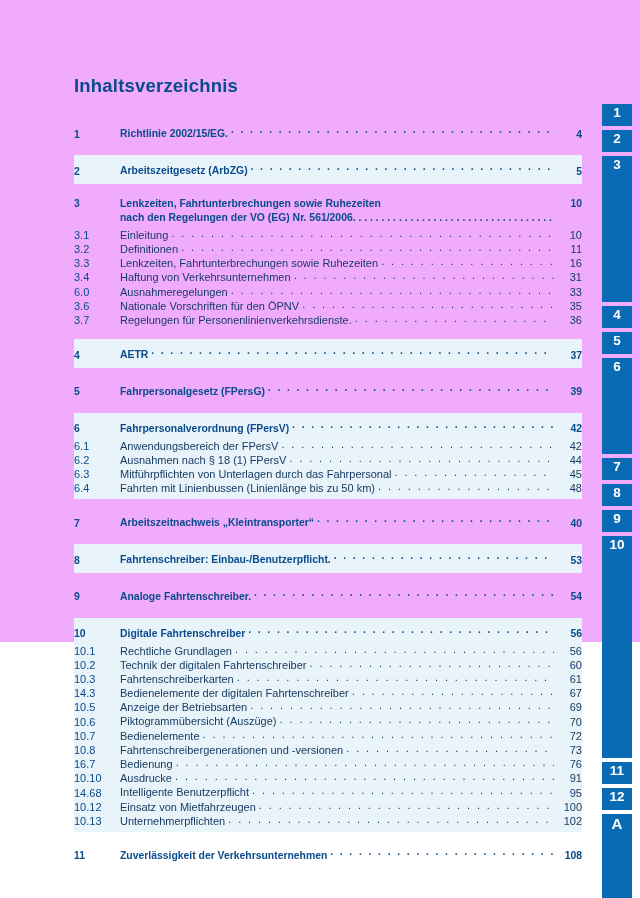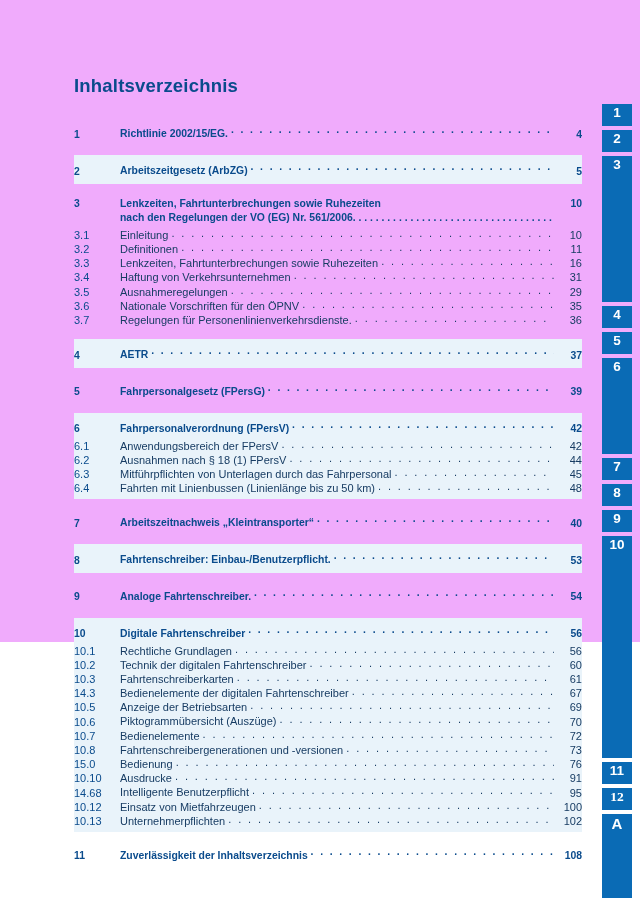--- a/index.html
+++ b/index.html
@@ -188,23 +188,23 @@
             <span class="num">3.3</span>
             <span class="txt"><span class="label">Lenkzeiten, Fahrtunterbrechungen sowie Ruhezeiten </span><span class="dots">. . . . . . . . . . . . . . . . . . . . . . . . . . . . . . . . . . . . . . . </span></span>
             <span class="pg">16</span>
           </div>
           <div class="row">
             <span class="num">3.4</span>
             <span class="txt"><span class="label">Haftung von Verkehrsunternehmen </span><span class="dots">. . . . . . . . . . . . . . . . . . . . . . . . . . . . . . . . . . . . . . . . . . . . . . . . . . . . . . . . </span></span>
             <span class="pg">31</span>
           </div>
           <div class="row">
-            <span class="num">3.5</span>
+            <span class="num">6.0</span>
             <span class="txt"><span class="label">Ausnahmeregelungen </span><span class="dots">. . . . . . . . . . . . . . . . . . . . . . . . . . . . . . . . . . . . . . . . . . . . . . . . . . . . . . . . . . . . . . . . . . . . </span></span>
-            <span class="pg">29</span>
+            <span class="pg">33</span>
           </div>
           <div class="row">
             <span class="num">3.6</span>
             <span class="txt"><span class="label">Nationale Vorschriften für den ÖPNV </span><span class="dots">. . . . . . . . . . . . . . . . . . . . . . . . . . . . . . . . . . . . . . . . . . . . . . . . . . . . </span></span>
             <span class="pg">35</span>
           </div>
           <div class="row">
             <span class="num">3.7</span>
             <span class="txt"><span class="label">Regelungen für Personenlinienverkehrsdienste. </span><span class="dots">. . . . . . . . . . . . . . . . . . . . . . . . . . . . . . . . . . . . . . . . . . . </span></span>
             <span class="pg">36</span>
@@ -335,21 +335,21 @@
             <span class="num">10.7</span>
             <span class="txt"><span class="label">Bedienelemente </span><span class="dots">. . . . . . . . . . . . . . . . . . . . . . . . . . . . . . . . . . . . . . . . . . . . . . . . . . . . . . . . . . . . . . . . . . . . . . . </span></span>
             <span class="pg">72</span>
           </div>
           <div class="row">
             <span class="num">10.8</span>
             <span class="txt"><span class="label">Fahrtenschreibergenerationen und -versionen </span><span class="dots">. . . . . . . . . . . . . . . . . . . . . . . . . . . . . . . . . . . . . . . . . . . . . </span></span>
             <span class="pg">73</span>
           </div>
           <div class="row">
-            <span class="num">15.0</span>
+            <span class="num">16.7</span>
             <span class="txt"><span class="label">Bedienung </span><span class="dots">. . . . . . . . . . . . . . . . . . . . . . . . . . . . . . . . . . . . . . . . . . . . . . . . . . . . . . . . . . . . . . . . . . . . . . . . . . . . </span></span>
             <span class="pg">76</span>
           </div>
           <div class="row">
             <span class="num">10.10</span>
             <span class="txt"><span class="label">Ausdrucke </span><span class="dots">. . . . . . . . . . . . . . . . . . . . . . . . . . . . . . . . . . . . . . . . . . . . . . . . . . . . . . . . . . . . . . . . . . . . . . . . . . . . </span></span>
             <span class="pg">91</span>
           </div>
           <div class="row">
             <span class="num">14.68</span>
@@ -366,21 +366,21 @@
             <span class="txt"><span class="label">Unternehmerpflichten </span><span class="dots">. . . . . . . . . . . . . . . . . . . . . . . . . . . . . . . . . . . . . . . . . . . . . . . . . . . . . . . . . . . . . . . . . . </span></span>
             <span class="pg">102</span>
           </div>
           <div class="spacer2"></div>
         </div>
         <div class="spacer-blk"></div>
         <div class="block">
           <div class="spacer2"></div>
           <div class="row major">
             <span class="num">11</span>
-            <span class="txt"><span class="label">Zuverlässigkeit der Inhaltsverzeichnis </span><span class="dots">. . . . . . . . . . . . . . . . . . . . . . . . . . . . . . . . . . . . . . . . . . </span></span>
+            <span class="txt"><span class="label">Zuverlässigkeit der Verkehrsunternehmen </span><span class="dots">. . . . . . . . . . . . . . . . . . . . . . . . . . . . . . . . . . . . . . . . . . </span></span>
             <span class="pg">108</span>
           </div>
           <div class="spacer2"></div>
         </div>
         <div class="spacer-blk"></div>
       </div>
   </div>
 
   <div class="tabs" id="tabs-root">
       <div class="tab" style="height: 22px;">
@@ -420,21 +420,21 @@
       </div>
       <div class="tab-gap"></div>
       <div class="tab" style="height: 222px;">
         <span>10</span>
       </div>
       <div class="tab-gap"></div>
       <div class="tab" style="height: 22px;">
         <span>11</span>
       </div>
       <div class="tab-gap"></div>
-      <div class="tab" style="height: 22px; font-family: Liberation Serif, serif;">
+      <div class="tab" style="height: 22px;">
         <span>12</span>
       </div>
       <div class="tab-gap"></div>
       <div class="tab a-tab" style="height: 104px;">
         <span>A</span>
       </div>
     </div>
 
 </div>
 

